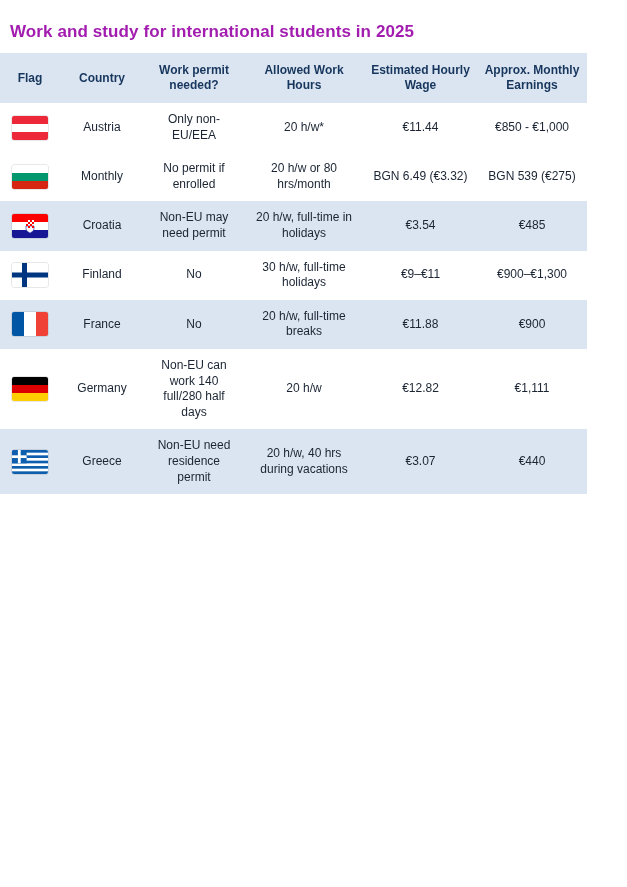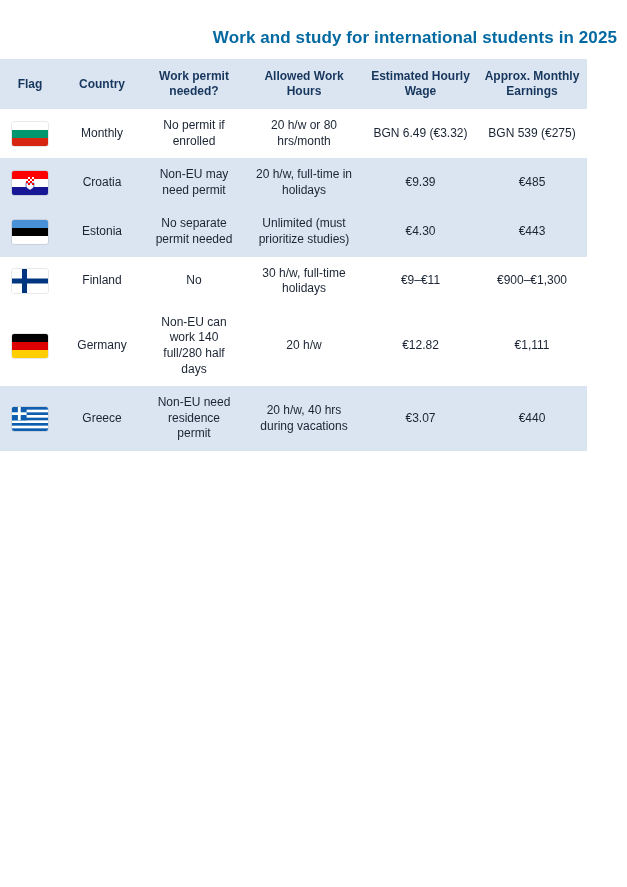--- a/index.html
+++ b/index.html
@@ -10,25 +10,25 @@
     font-family: "Liberation Sans", sans-serif;
   }
   #page {
     width: 627px;
     min-height: 887px;
     background: #ffffff;
     position: relative;
     overflow: hidden;
   }
   .title {
-    text-align: right;
+    text-align: left;
     font-size: 17px;
     font-weight: bold;
-    color: #0369a1;
-    padding: 28px 10px 11px 10px;
+    color: #a21caf;
+    padding: 22px 10px 11px 10px;
     letter-spacing: 0.1px;
   }
   table.data {
     width: 584px;
     border-collapse: collapse;
     table-layout: fixed;
   }
   table.data th {
     background: #dbe5f1;
     color: #17365d;
@@ -92,20 +92,32 @@
         <th>Country</th>
         <th>Work permit needed?</th>
         <th>Allowed Work Hours</th>
         <th>Estimated Hourly Wage</th>
         <th>Approx. Monthly Earnings</th>
       </tr>
     </thead>
     <tbody id="table-body">
         <tr class="row-odd">
           <td class="flag-cell"><span class="flag"><svg viewBox="0 0 36 24">
+                <rect width="36" height="24" fill="#fff"></rect>
+                <rect width="36" height="8" fill="#ED2939"></rect>
+                <rect y="16" width="36" height="8" fill="#ED2939"></rect>
+              </svg></span></td>
+          <td class="country-name">Austria</td>
+          <td>Only non-EU/EEA</td>
+          <td>20 h/w*</td>
+          <td>€11.44</td>
+          <td>€850 - €1,000</td>
+        </tr>
+        <tr class="row-odd">
+          <td class="flag-cell"><span class="flag"><svg viewBox="0 0 36 24">
                 <rect width="36" height="8" fill="#fff"></rect>
                 <rect y="8" width="36" height="8" fill="#00966E"></rect>
                 <rect y="16" width="36" height="8" fill="#D62612"></rect>
               </svg></span></td>
           <td class="country-name">Monthly</td>
           <td>No permit if enrolled</td>
           <td>20 h/w or 80 hrs/month</td>
           <td>BGN 6.49 (€3.32)</td>
           <td>BGN 539 (€275)</td>
         </tr>
@@ -123,46 +135,46 @@
                   <rect x="20" y="8" width="2" height="2" fill="#FF0000"></rect>
                   <rect x="14" y="10" width="2" height="2" fill="#FF0000"></rect>
                   <rect x="18" y="10" width="2" height="2" fill="#FF0000"></rect>
                   <rect x="16" y="12" width="2" height="2" fill="#FF0000"></rect>
                   <rect x="20" y="12" width="2" height="2" fill="#FF0000"></rect>
                 </g>
               </svg></span></td>
           <td class="country-name">Croatia</td>
           <td>Non-EU may need permit</td>
           <td>20 h/w, full-time in holidays</td>
-          <td>€9.39</td>
+          <td>€3.54</td>
           <td>€485</td>
-        </tr>
-        <tr class="row-even">
-          <td class="flag-cell"><span class="flag"><svg viewBox="0 0 36 24">
-                <rect width="36" height="8" fill="#4891D9"></rect>
-                <rect y="8" width="36" height="8" fill="#000"></rect>
-                <rect y="16" width="36" height="8" fill="#fff"></rect>
-              </svg></span></td>
-          <td class="country-name">Estonia</td>
-          <td>No separate permit needed</td>
-          <td>Unlimited (must prioritize studies)</td>
-          <td>€4.30</td>
-          <td>€443</td>
         </tr>
         <tr class="row-odd">
           <td class="flag-cell"><span class="flag"><svg viewBox="0 0 36 24">
                 <rect width="36" height="24" fill="#fff"></rect>
                 <rect x="10" width="5" height="24" fill="#003580"></rect>
                 <rect y="9.5" width="36" height="5" fill="#003580"></rect>
               </svg></span></td>
           <td class="country-name">Finland</td>
           <td>No</td>
           <td>30 h/w, full-time holidays</td>
           <td>€9–€11</td>
           <td>€900–€1,300</td>
+        </tr>
+        <tr class="row-even">
+          <td class="flag-cell"><span class="flag"><svg viewBox="0 0 36 24">
+                <rect width="12" height="24" fill="#0055A4"></rect>
+                <rect x="12" width="12" height="24" fill="#fff"></rect>
+                <rect x="24" width="12" height="24" fill="#EF4135"></rect>
+              </svg></span></td>
+          <td class="country-name">France</td>
+          <td>No</td>
+          <td>20 h/w, full-time breaks</td>
+          <td>€11.88</td>
+          <td>€900</td>
         </tr>
         <tr class="row-odd">
           <td class="flag-cell"><span class="flag"><svg viewBox="0 0 36 24">
                 <rect width="36" height="8" fill="#000"></rect>
                 <rect y="8" width="36" height="8" fill="#DD0000"></rect>
                 <rect y="16" width="36" height="8" fill="#FFCE00"></rect>
               </svg></span></td>
           <td class="country-name">Germany</td>
           <td>Non-EU can work 140 full/280 half days</td>
           <td>20 h/w</td>

